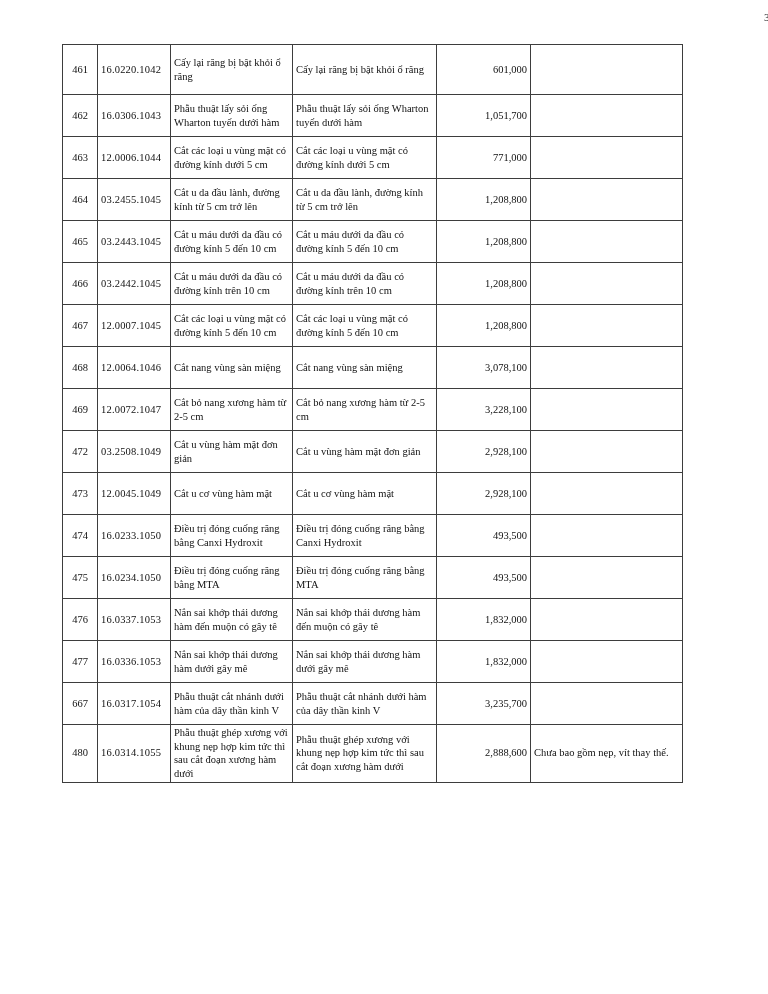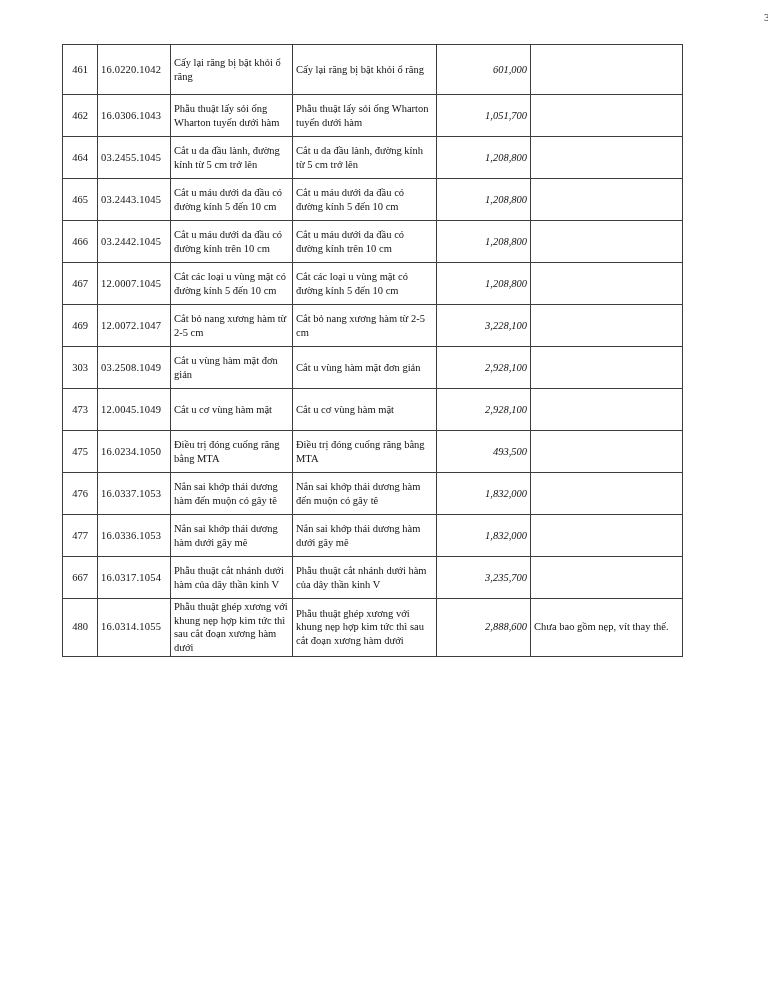--- a/index.html
+++ b/index.html
@@ -40,21 +40,21 @@
     vertical-align: middle;
     word-wrap: break-word;
   }
   table.fee-table tr { height: 42px; }
   table.fee-table tr:first-child { height: 50px; }
   table.fee-table tr:last-child { height: 53px; }
   td.c-stt  { text-align: center; }
   td.c-code { letter-spacing: 0.2px; }
   td.c-name { text-align: left; }
   td.c-name2 { text-align: left; }
-  td.c-price { text-align: right; padding-right: 4px; font-style: italic; }
+  td.c-price { text-align: right; padding-right: 4px; }
   td.c-note { text-align: left; }
 </style>
 </head>
 <body>
 
 <div class="page-number">35</div>
 
 <table class="fee-table">
   <colgroup>
     <col style="width:35px">
@@ -75,20 +75,28 @@
       </tr>
       <tr>
         <td class="c-stt">462</td>
         <td class="c-code">16.0306.1043</td>
         <td class="c-name">Phẫu thuật lấy sỏi ống Wharton tuyến dưới hàm</td>
         <td class="c-name2">Phẫu thuật lấy sỏi ống Wharton tuyến dưới hàm</td>
         <td class="c-price">1,051,700</td>
         <td class="c-note"></td>
       </tr>
       <tr>
+        <td class="c-stt">463</td>
+        <td class="c-code">12.0006.1044</td>
+        <td class="c-name">Cắt các loại u vùng mặt có đường kính dưới 5 cm</td>
+        <td class="c-name2">Cắt các loại u vùng mặt có đường kính dưới 5 cm</td>
+        <td class="c-price">771,000</td>
+        <td class="c-note"></td>
+      </tr>
+      <tr>
         <td class="c-stt">464</td>
         <td class="c-code">03.2455.1045</td>
         <td class="c-name">Cắt u da đầu lành, đường kính từ 5 cm trở lên</td>
         <td class="c-name2">Cắt u da đầu lành, đường kính từ 5 cm trở lên</td>
         <td class="c-price">1,208,800</td>
         <td class="c-note"></td>
       </tr>
       <tr>
         <td class="c-stt">465</td>
         <td class="c-code">03.2443.1045</td>
@@ -104,44 +112,60 @@
         <td class="c-name2">Cắt u máu dưới da đầu có đường kính trên 10 cm</td>
         <td class="c-price">1,208,800</td>
         <td class="c-note"></td>
       </tr>
       <tr>
         <td class="c-stt">467</td>
         <td class="c-code">12.0007.1045</td>
         <td class="c-name">Cắt các loại u vùng mặt có đường kính 5 đến 10 cm</td>
         <td class="c-name2">Cắt các loại u vùng mặt có đường kính 5 đến 10 cm</td>
         <td class="c-price">1,208,800</td>
+        <td class="c-note"></td>
+      </tr>
+      <tr>
+        <td class="c-stt">468</td>
+        <td class="c-code">12.0064.1046</td>
+        <td class="c-name">Cắt nang vùng sàn miệng</td>
+        <td class="c-name2">Cắt nang vùng sàn miệng</td>
+        <td class="c-price">3,078,100</td>
         <td class="c-note"></td>
       </tr>
       <tr>
         <td class="c-stt">469</td>
         <td class="c-code">12.0072.1047</td>
         <td class="c-name">Cắt bỏ nang xương hàm từ 2-5 cm</td>
         <td class="c-name2">Cắt bỏ nang xương hàm từ 2-5 cm</td>
         <td class="c-price">3,228,100</td>
         <td class="c-note"></td>
       </tr>
       <tr>
-        <td class="c-stt">303</td>
+        <td class="c-stt">472</td>
         <td class="c-code">03.2508.1049</td>
         <td class="c-name">Cắt u vùng hàm mặt đơn giản</td>
         <td class="c-name2">Cắt u vùng hàm mặt đơn giản</td>
         <td class="c-price">2,928,100</td>
         <td class="c-note"></td>
       </tr>
       <tr>
         <td class="c-stt">473</td>
         <td class="c-code">12.0045.1049</td>
         <td class="c-name">Cắt u cơ vùng hàm mặt</td>
         <td class="c-name2">Cắt u cơ vùng hàm mặt</td>
         <td class="c-price">2,928,100</td>
+        <td class="c-note"></td>
+      </tr>
+      <tr>
+        <td class="c-stt">474</td>
+        <td class="c-code">16.0233.1050</td>
+        <td class="c-name">Điều trị đóng cuống răng bằng Canxi Hydroxit</td>
+        <td class="c-name2">Điều trị đóng cuống răng bằng Canxi Hydroxit</td>
+        <td class="c-price">493,500</td>
         <td class="c-note"></td>
       </tr>
       <tr>
         <td class="c-stt">475</td>
         <td class="c-code">16.0234.1050</td>
         <td class="c-name">Điều trị đóng cuống răng bằng MTA</td>
         <td class="c-name2">Điều trị đóng cuống răng bằng MTA</td>
         <td class="c-price">493,500</td>
         <td class="c-note"></td>
       </tr>

